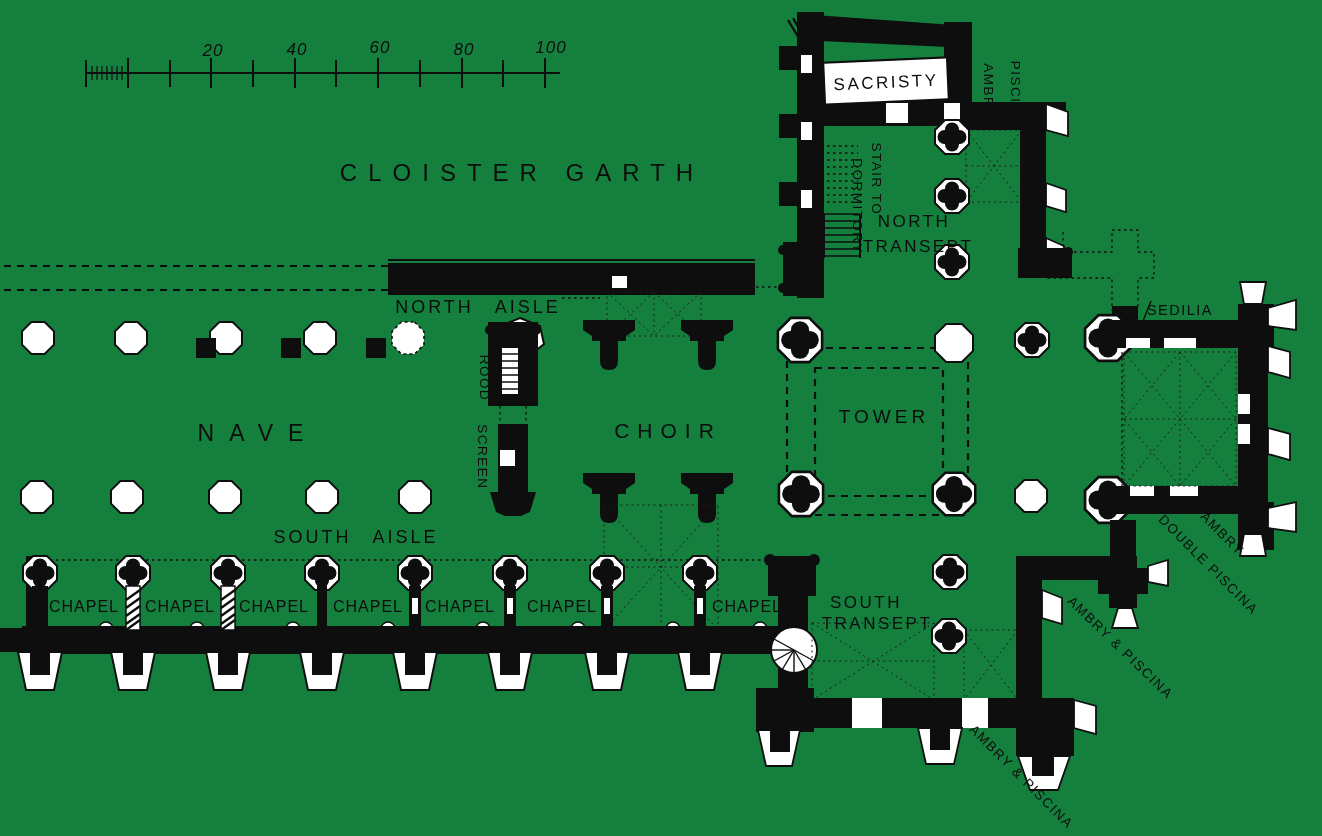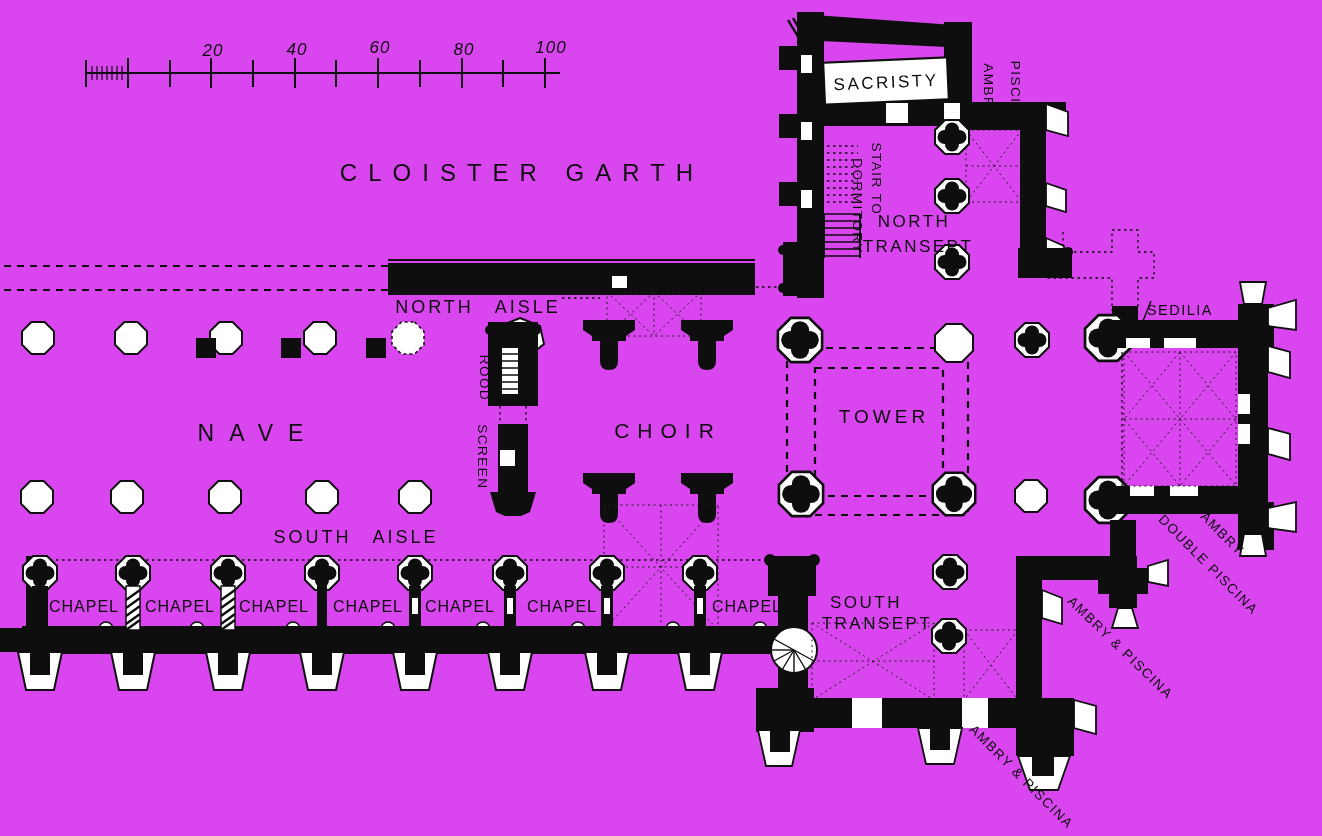--- a/index.html
+++ b/index.html
@@ -1,16 +1,16 @@
 <!DOCTYPE html>
 <html><head>
 <meta charset="utf-8">
 <style>
   html,body{margin:0;padding:0;background:#ffffff;}
-  .plan{width:1322px;height:836px;position:relative;background:#d946ef;overflow:hidden;}
+  .plan{width:1322px;height:836px;position:relative;background:#15803d;overflow:hidden;}
   svg{display:block;}
   .ink{fill:#0e0e0e;}
   .oct{fill:#ffffff;stroke:#0e0e0e;stroke-width:2;}
   .octd{fill:#ffffff;stroke:#0e0e0e;stroke-width:1.6;stroke-dasharray:3 3;}
   .wl{stroke:#0e0e0e;fill:none;}
   .dash{stroke:#0e0e0e;stroke-dasharray:7 6;stroke-width:2.2;fill:none;}
   .dot{stroke:#0e0e0e;stroke-dasharray:2.5 3.5;stroke-width:1.3;fill:none;}
   .v{stroke:#1c1c1c;stroke-width:1;stroke-dasharray:2 3.5;fill:none;}
   .bev{fill:#ffffff;stroke:#0e0e0e;stroke-width:1.8;}
   .nub{fill:#ffffff;stroke:#0e0e0e;stroke-width:1.6;}

